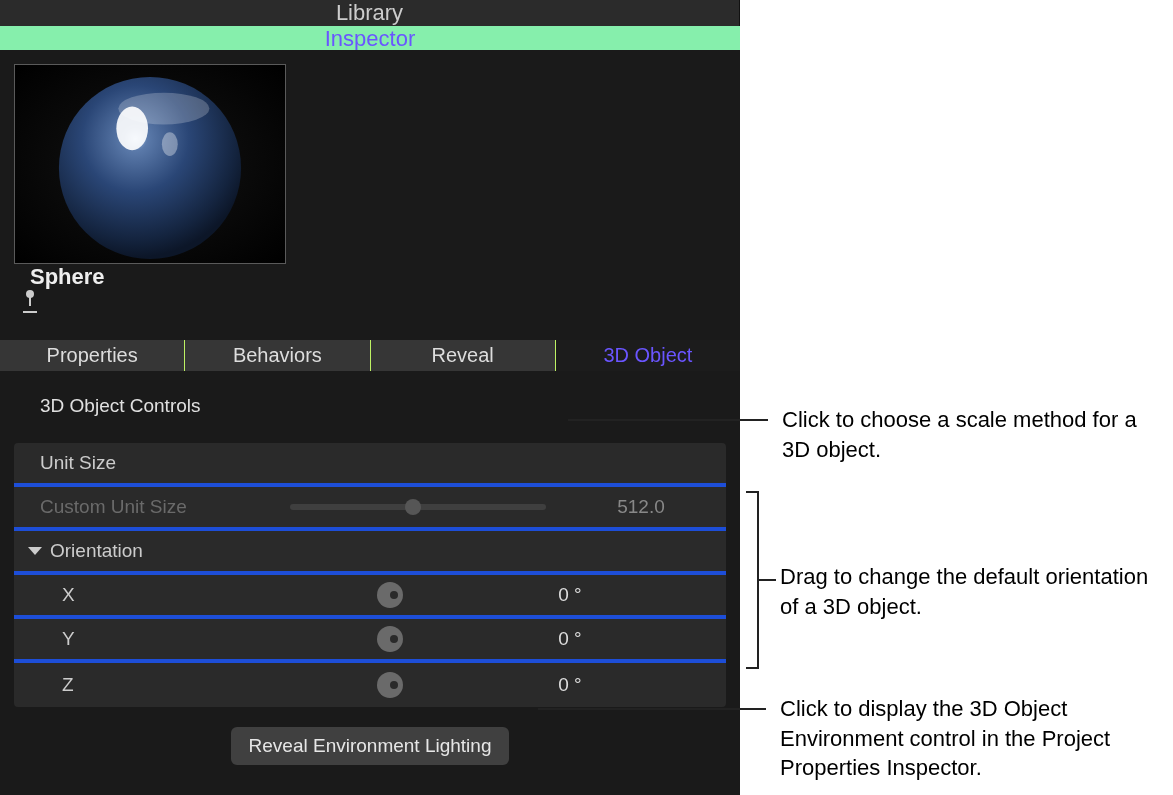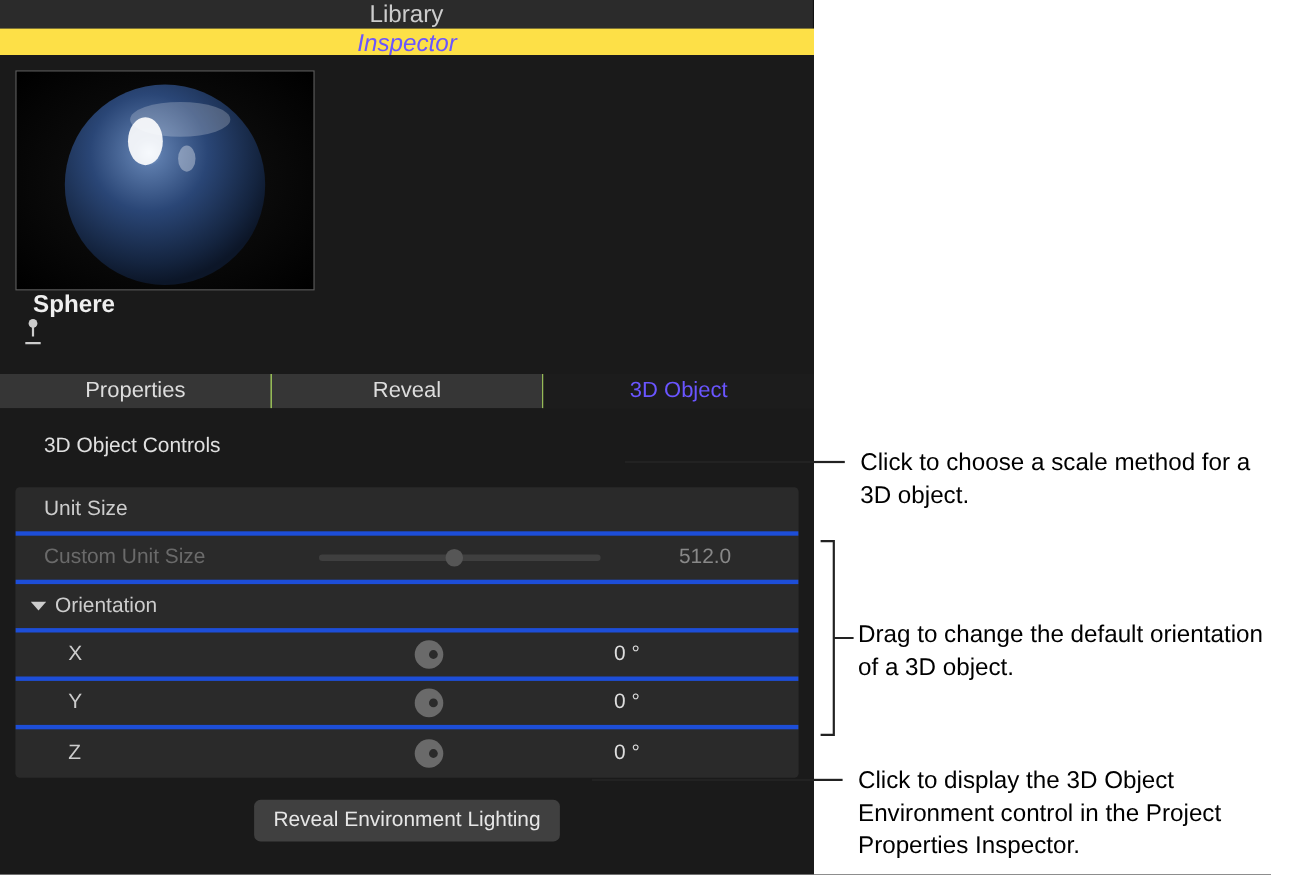--- a/index.html
+++ b/index.html
@@ -37,24 +37,23 @@
     display: flex;
     align-items: center;
     justify-content: center;
     font-size: 22px;
     color: #ccc;
     border-right: 1px solid #111;
     cursor: pointer;
   }
   .main-tab:last-child { border-right: none; }
   .main-tab.active {
-    background: #fde047;
+    background: #86efac;
     color: #6a55ff;
     font-weight: 500;
-    font-style: italic;
   }
   
   .preview-row {
     display: flex;
     padding: 14px 14px 8px 14px;
     background: #1a1a1a;
     flex-direction: column;
   }
   .preview-box {
     width: 272px;
@@ -268,20 +267,21 @@
         <svg width="20" height="26" viewBox="0 0 20 26">
           <path d="M10 2 L10 16" stroke="#ccc" stroke-width="2" fill="none"></path>
           <circle cx="10" cy="4" r="4" fill="#ccc"></circle>
           <path d="M3 22 L17 22" stroke="#ccc" stroke-width="2"></path>
         </svg>
       </div>
     </div>
 
     <div class="sub-tabs">
       <div class="sub-tab">Properties</div>
+      <div class="sub-tab">Behaviors</div>
       <div class="sub-tab">Reveal</div>
       <div class="sub-tab active">3D Object</div>
     </div>
 
     <div class="controls-wrap">
       <div class="section-title">3D Object Controls</div>
 
       <div class="prop-group">
 
         <div class="prop-row">

